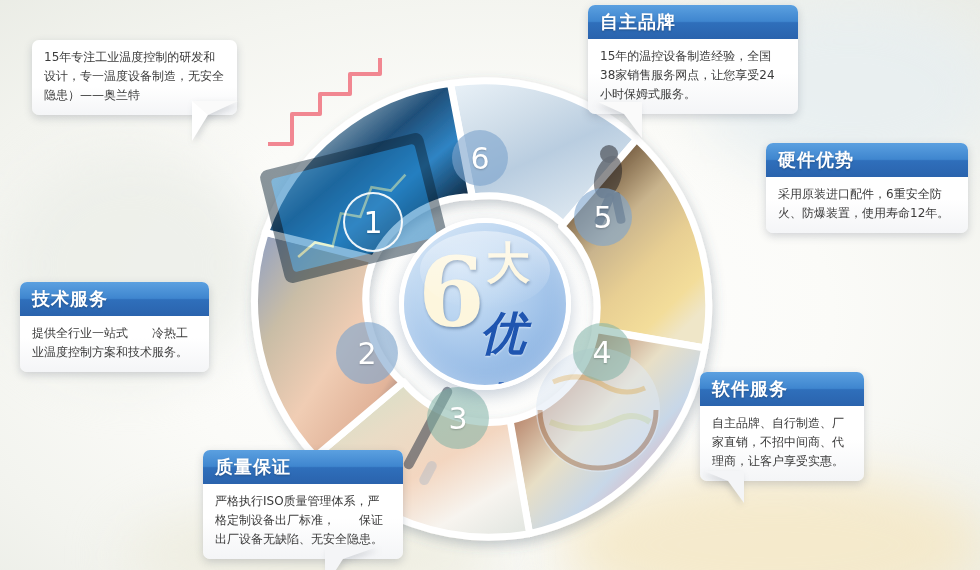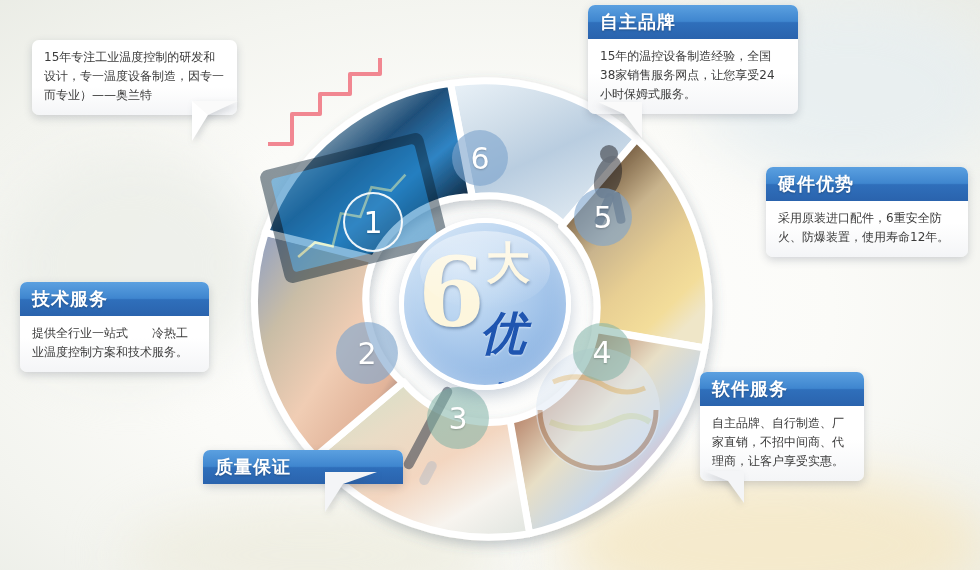--- a/index.html
+++ b/index.html
@@ -112,21 +112,21 @@
     white-space: pre-line;
   }
   
   .tail { position: absolute; width: 0; height: 0; }
 
   
   #card-team     { left: 32px;  top: 40px;  width: 205px; }
   #card-tech     { left: 20px;  top: 282px; width: 189px; }
   #card-quality  { left: 203px; top: 450px; width: 200px; }
   #card-after    { left: 588px; top: 5px;   width: 210px; }
-  #card-hardware { left: 766px; top: 143px; width: 202px; margin-top: 24px; }
+  #card-hardware { left: 766px; top: 143px; width: 202px; }
   #card-software { left: 700px; top: 372px; width: 164px; }
 
   .tail-team {
     left: 160px; bottom: -26px;
     border-left: 16px solid #ffffff;
     border-top: 14px solid #fafafa;
     border-bottom: 26px solid transparent;
     border-right: 30px solid transparent;
     filter: drop-shadow(2px 3px 3px rgba(60,70,90,.18));
   }
@@ -284,35 +284,36 @@
     <span>6</span>
   </div>
 
   <div id="center">
     <div class="c-six">6</div>
     <div class="c-da">大</div>
     <div class="c-ys">优势</div>
   </div>
 
   <div class="card" id="card-team">
-    <div class="body">15年专注工业温度控制的研发和设计，专一温度设备制造，因专一而专业）——奥兰特</div>
+    <div class="body">15年专注工业温度控制的研发和设计，专一温度设备制造，无安全隐患）——奥兰特</div>
     <div class="tail tail-team"></div>
   </div>
 
   <div class="card" id="card-tech">
     <div class="hdr">
       <span>技术服务</span>
     </div>
     <div class="body">提供全行业一站式　　冷热工业温度控制方案和技术服务。</div>
   </div>
 
   <div class="card" id="card-quality">
     <div class="hdr">
       <span>质量保证</span>
     </div>
+    <div class="body">严格执行ISO质量管理体系，严格定制设备出厂标准，　　保证出厂设备无缺陷、无安全隐患。</div>
     <div class="tail tail-quality"></div>
   </div>
 
   <div class="card" id="card-after">
     <div class="hdr">
       <span>自主品牌</span>
     </div>
     <div class="body">15年的温控设备制造经验，全国38家销售服务网点，让您享受24小时保姆式服务。</div>
     <div class="tail tail-after"></div>
   </div>

